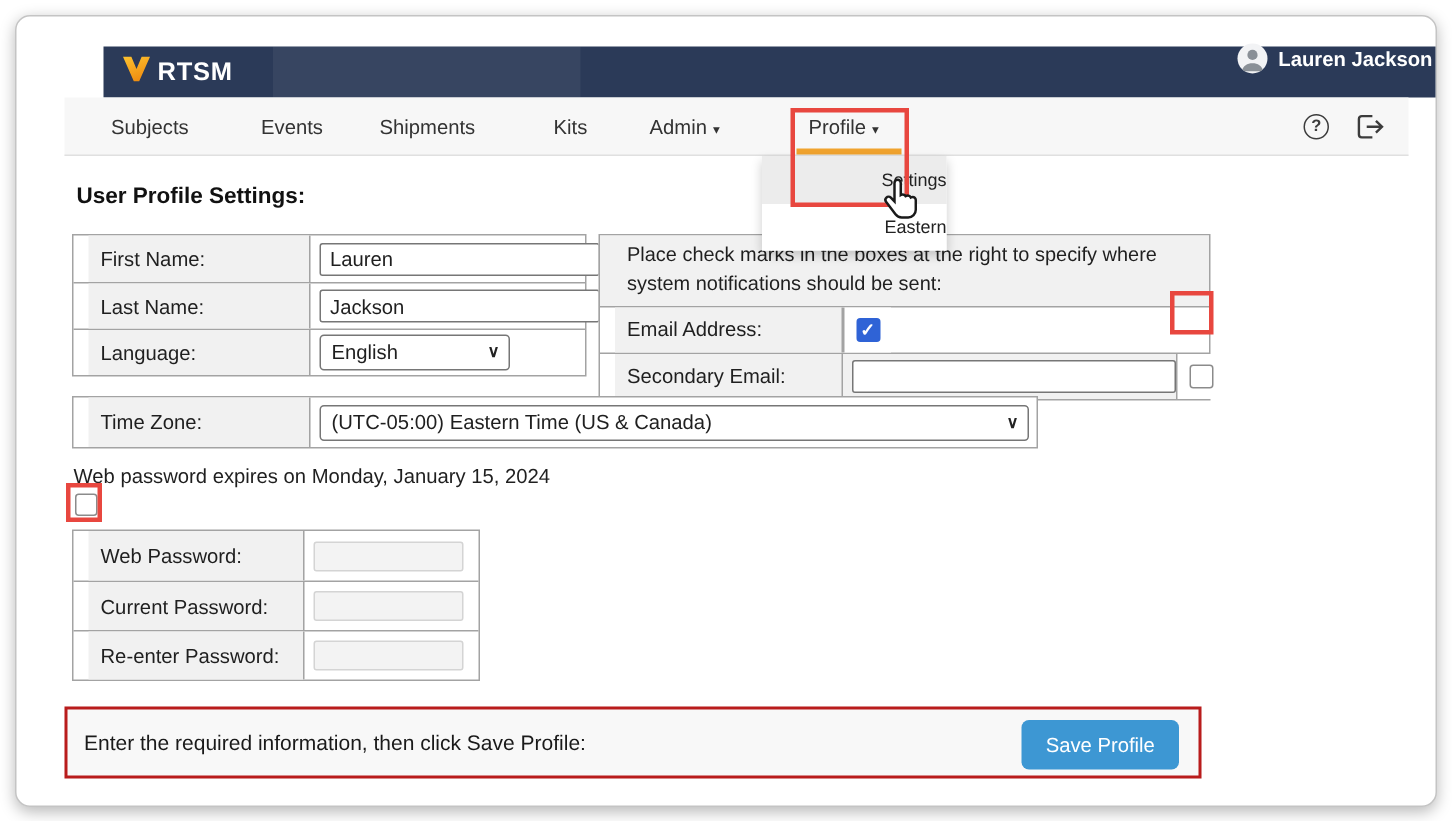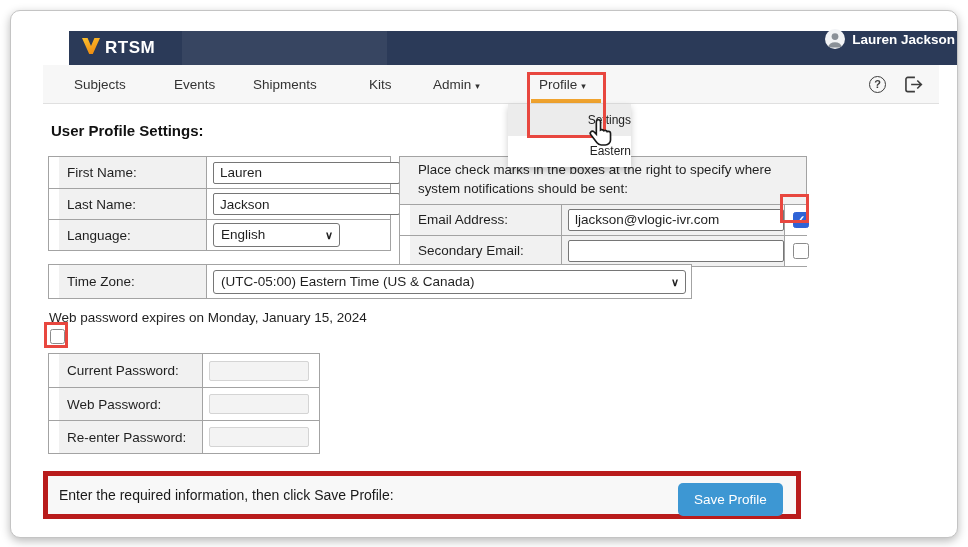--- a/index.html
+++ b/index.html
@@ -111,21 +111,21 @@
                 align-items:center; gap:5px; }
   .change-row .checkbox { width:15px; height:15px; }
   .change-label { font-size:13.5px; color:#1f1f1f; }
 
   .tbl-pw { left:37px; top:342px; width:272px; }
   .tbl-pw .row { height:33px; }
   .tbl-pw .lbl { width:144px; }
 
   
   .footer-bar { position:absolute; left:32px; top:460px; width:758px; height:48px;
-                background:#f8f8f8; border:5px solid #b91c1c; display:flex; align-items:center; }
+                background:#f8f8f8; border:2px solid #b91c1c; display:flex; align-items:center; }
   .footer-text { font-size:14px; color:#1a1a1a; margin-left:11px; }
   .save-btn { position:absolute; right:13px; top:7px; width:105px; height:33px;
               background:var(--button-blue); color:#fff; border:none; border-radius:5px;
               font-size:13.5px; font-family:"Liberation Sans",sans-serif; cursor:pointer; }
 </style>
 </head>
 <body>
 
 <div class="card">
 
@@ -216,23 +216,20 @@
           <span class="chev">∨</span>
         </div>
       </div>
     </div>
   </div>
 
   <div class="tbl panel">
     <div class="instr">Place check marks in the boxes at the right to specify where system notifications should be sent:</div>
     <div class="row">
       <div class="lbl">Email Address:</div>
-      <div class="val">
-          <input class="txt in-email" value="ljackson@vlogic-ivr.com" style="">
-        </div>
       <div class="cb-cell">
         <span class="checkbox checked">✓</span>
       </div>
     </div>
     <div class="row">
       <div class="lbl">Secondary Email:</div>
       <div class="val">
           <input class="txt in-email" value="" style="">
         </div>
       <div class="cb-cell">
@@ -253,27 +250,27 @@
     </div>
   </div>
 
   <div class="expiry">Web password expires on Monday, January 15, 2024</div>
   <div class="change-row">
     <span class="checkbox"></span>
   </div>
 
   <div class="tbl tbl-pw">
     <div class="row">
+      <div class="lbl">Web Password:</div>
+      <div class="val">
+          <input type="password" class="pw" disabled="" style="">
+        </div>
+    </div>
+    <div class="row">
       <div class="lbl">Current Password:</div>
-      <div class="val">
-          <input type="password" class="pw" disabled="" style="">
-        </div>
-    </div>
-    <div class="row">
-      <div class="lbl">Web Password:</div>
       <div class="val">
           <input type="password" class="pw" disabled="" style="">
         </div>
     </div>
     <div class="row">
       <div class="lbl">Re-enter Password:</div>
       <div class="val">
           <input type="password" class="pw" disabled="" style="">
         </div>
     </div>

